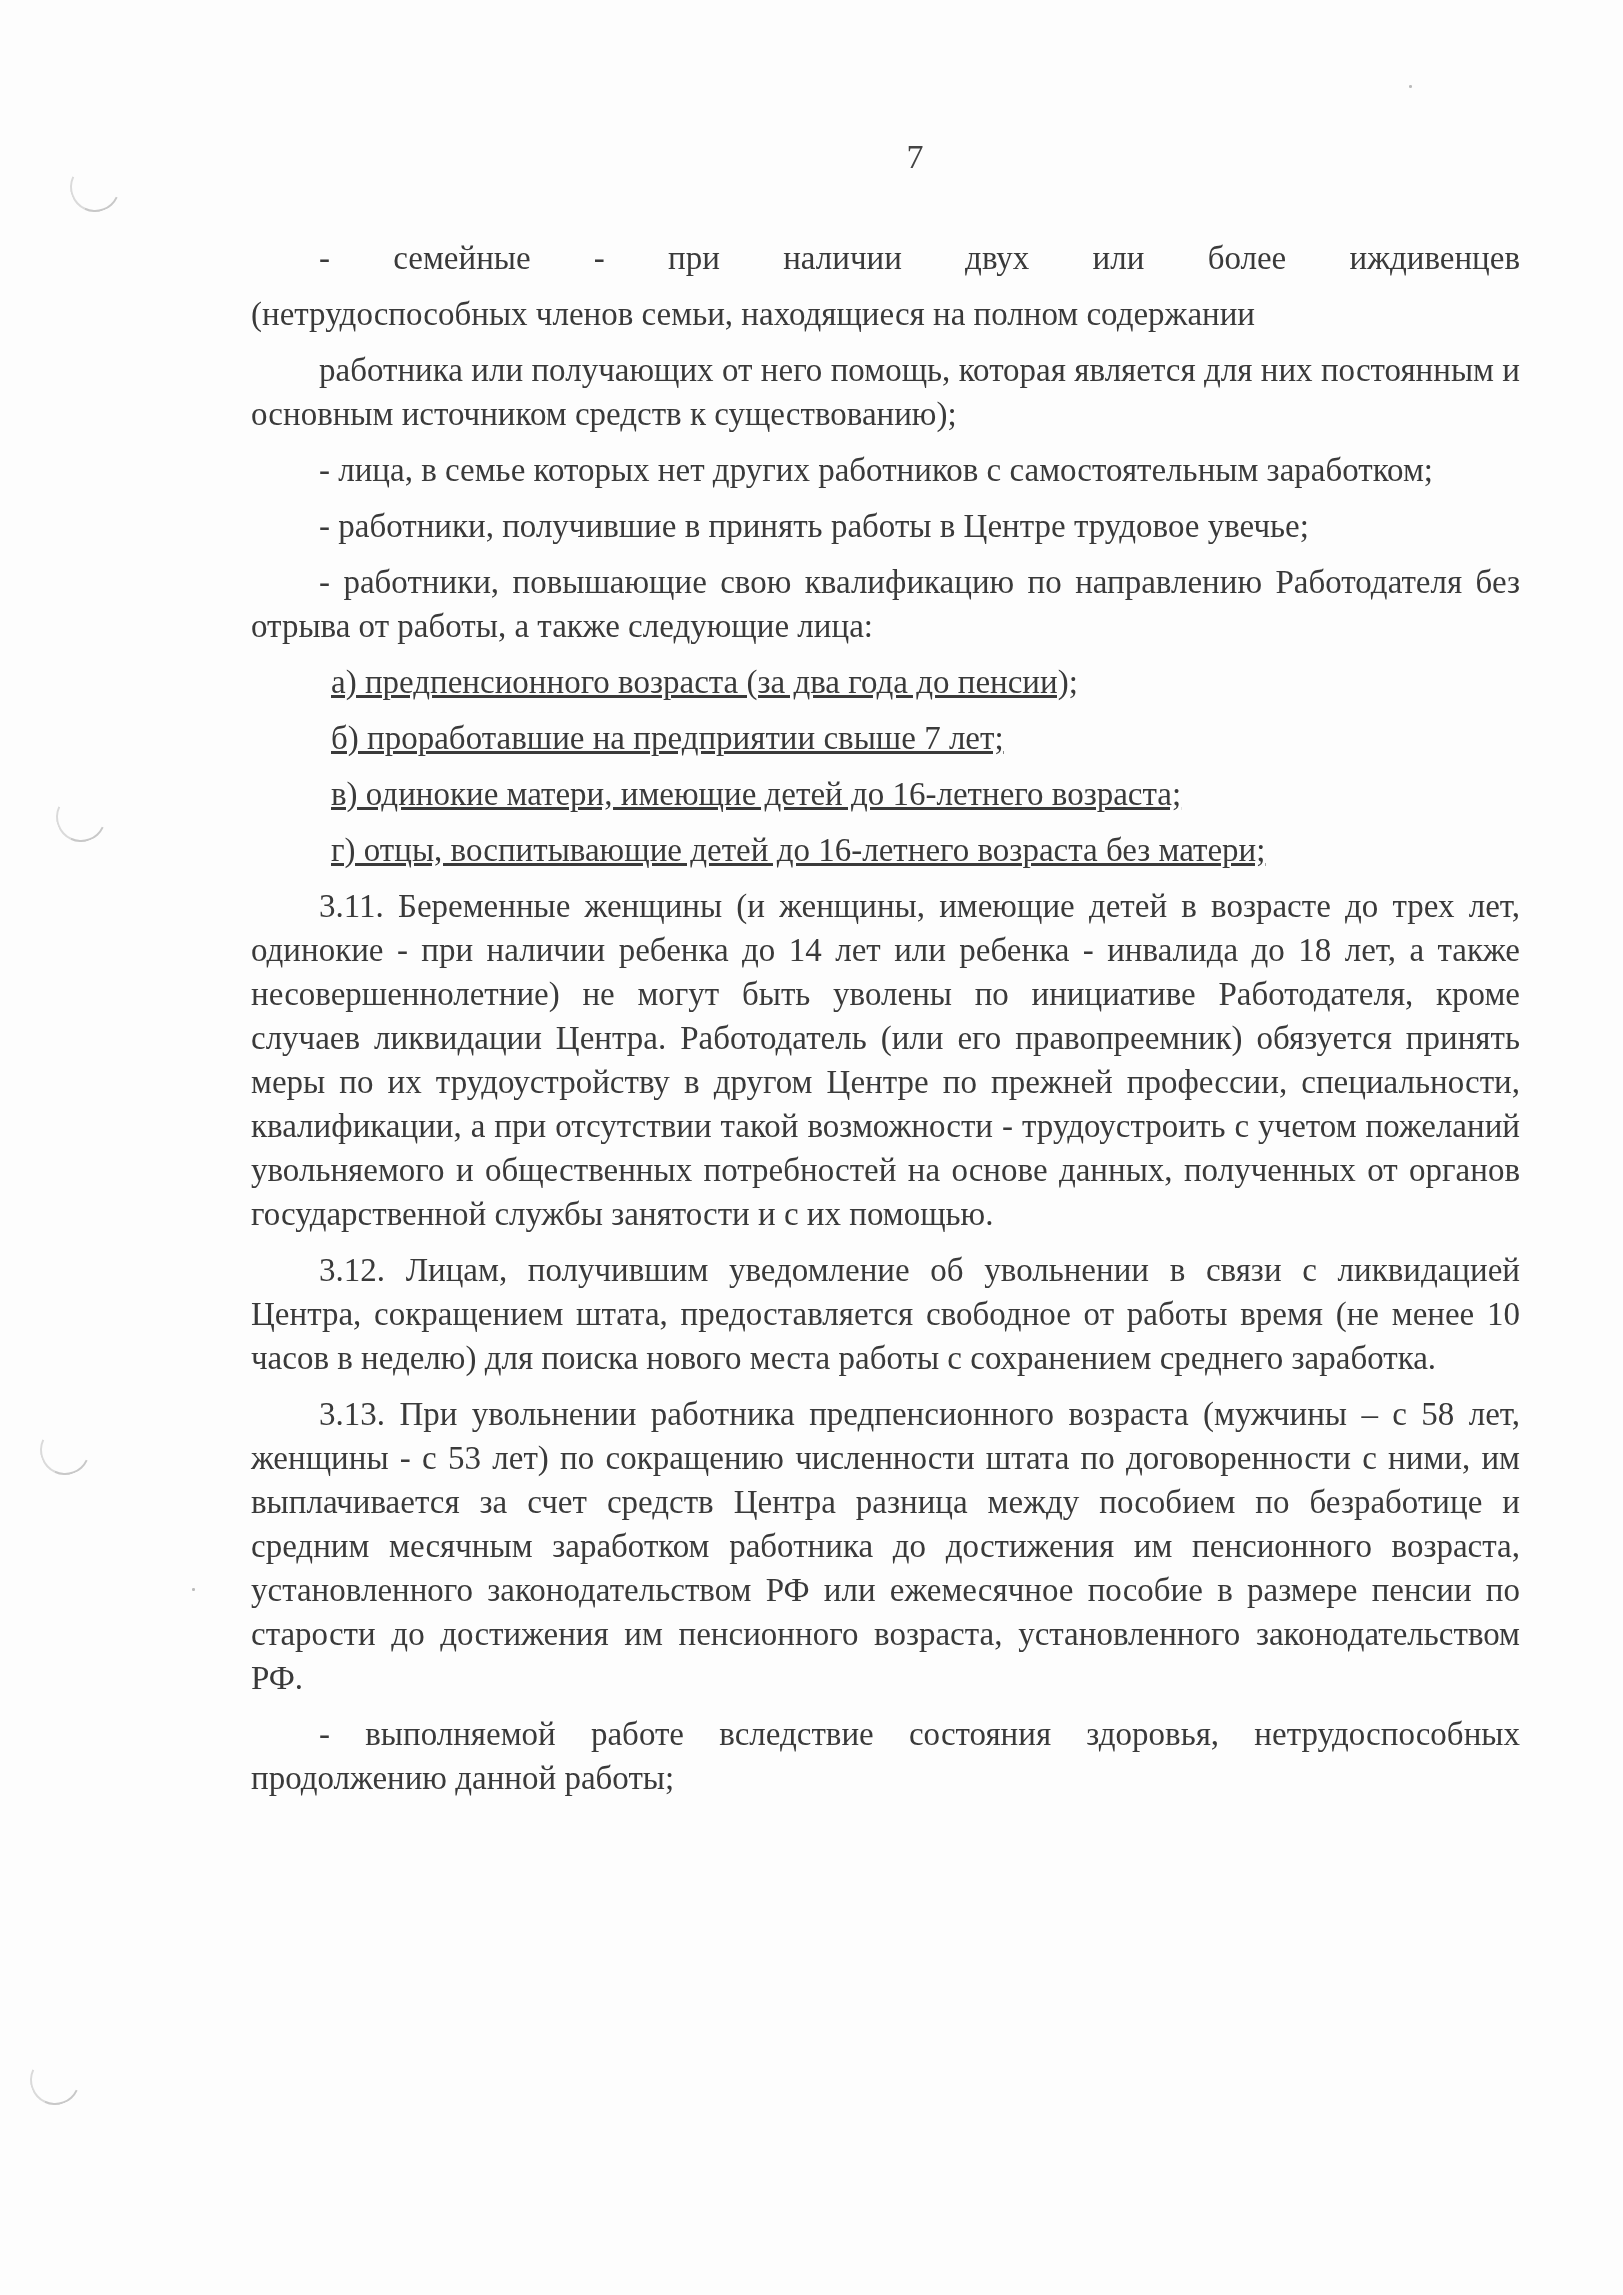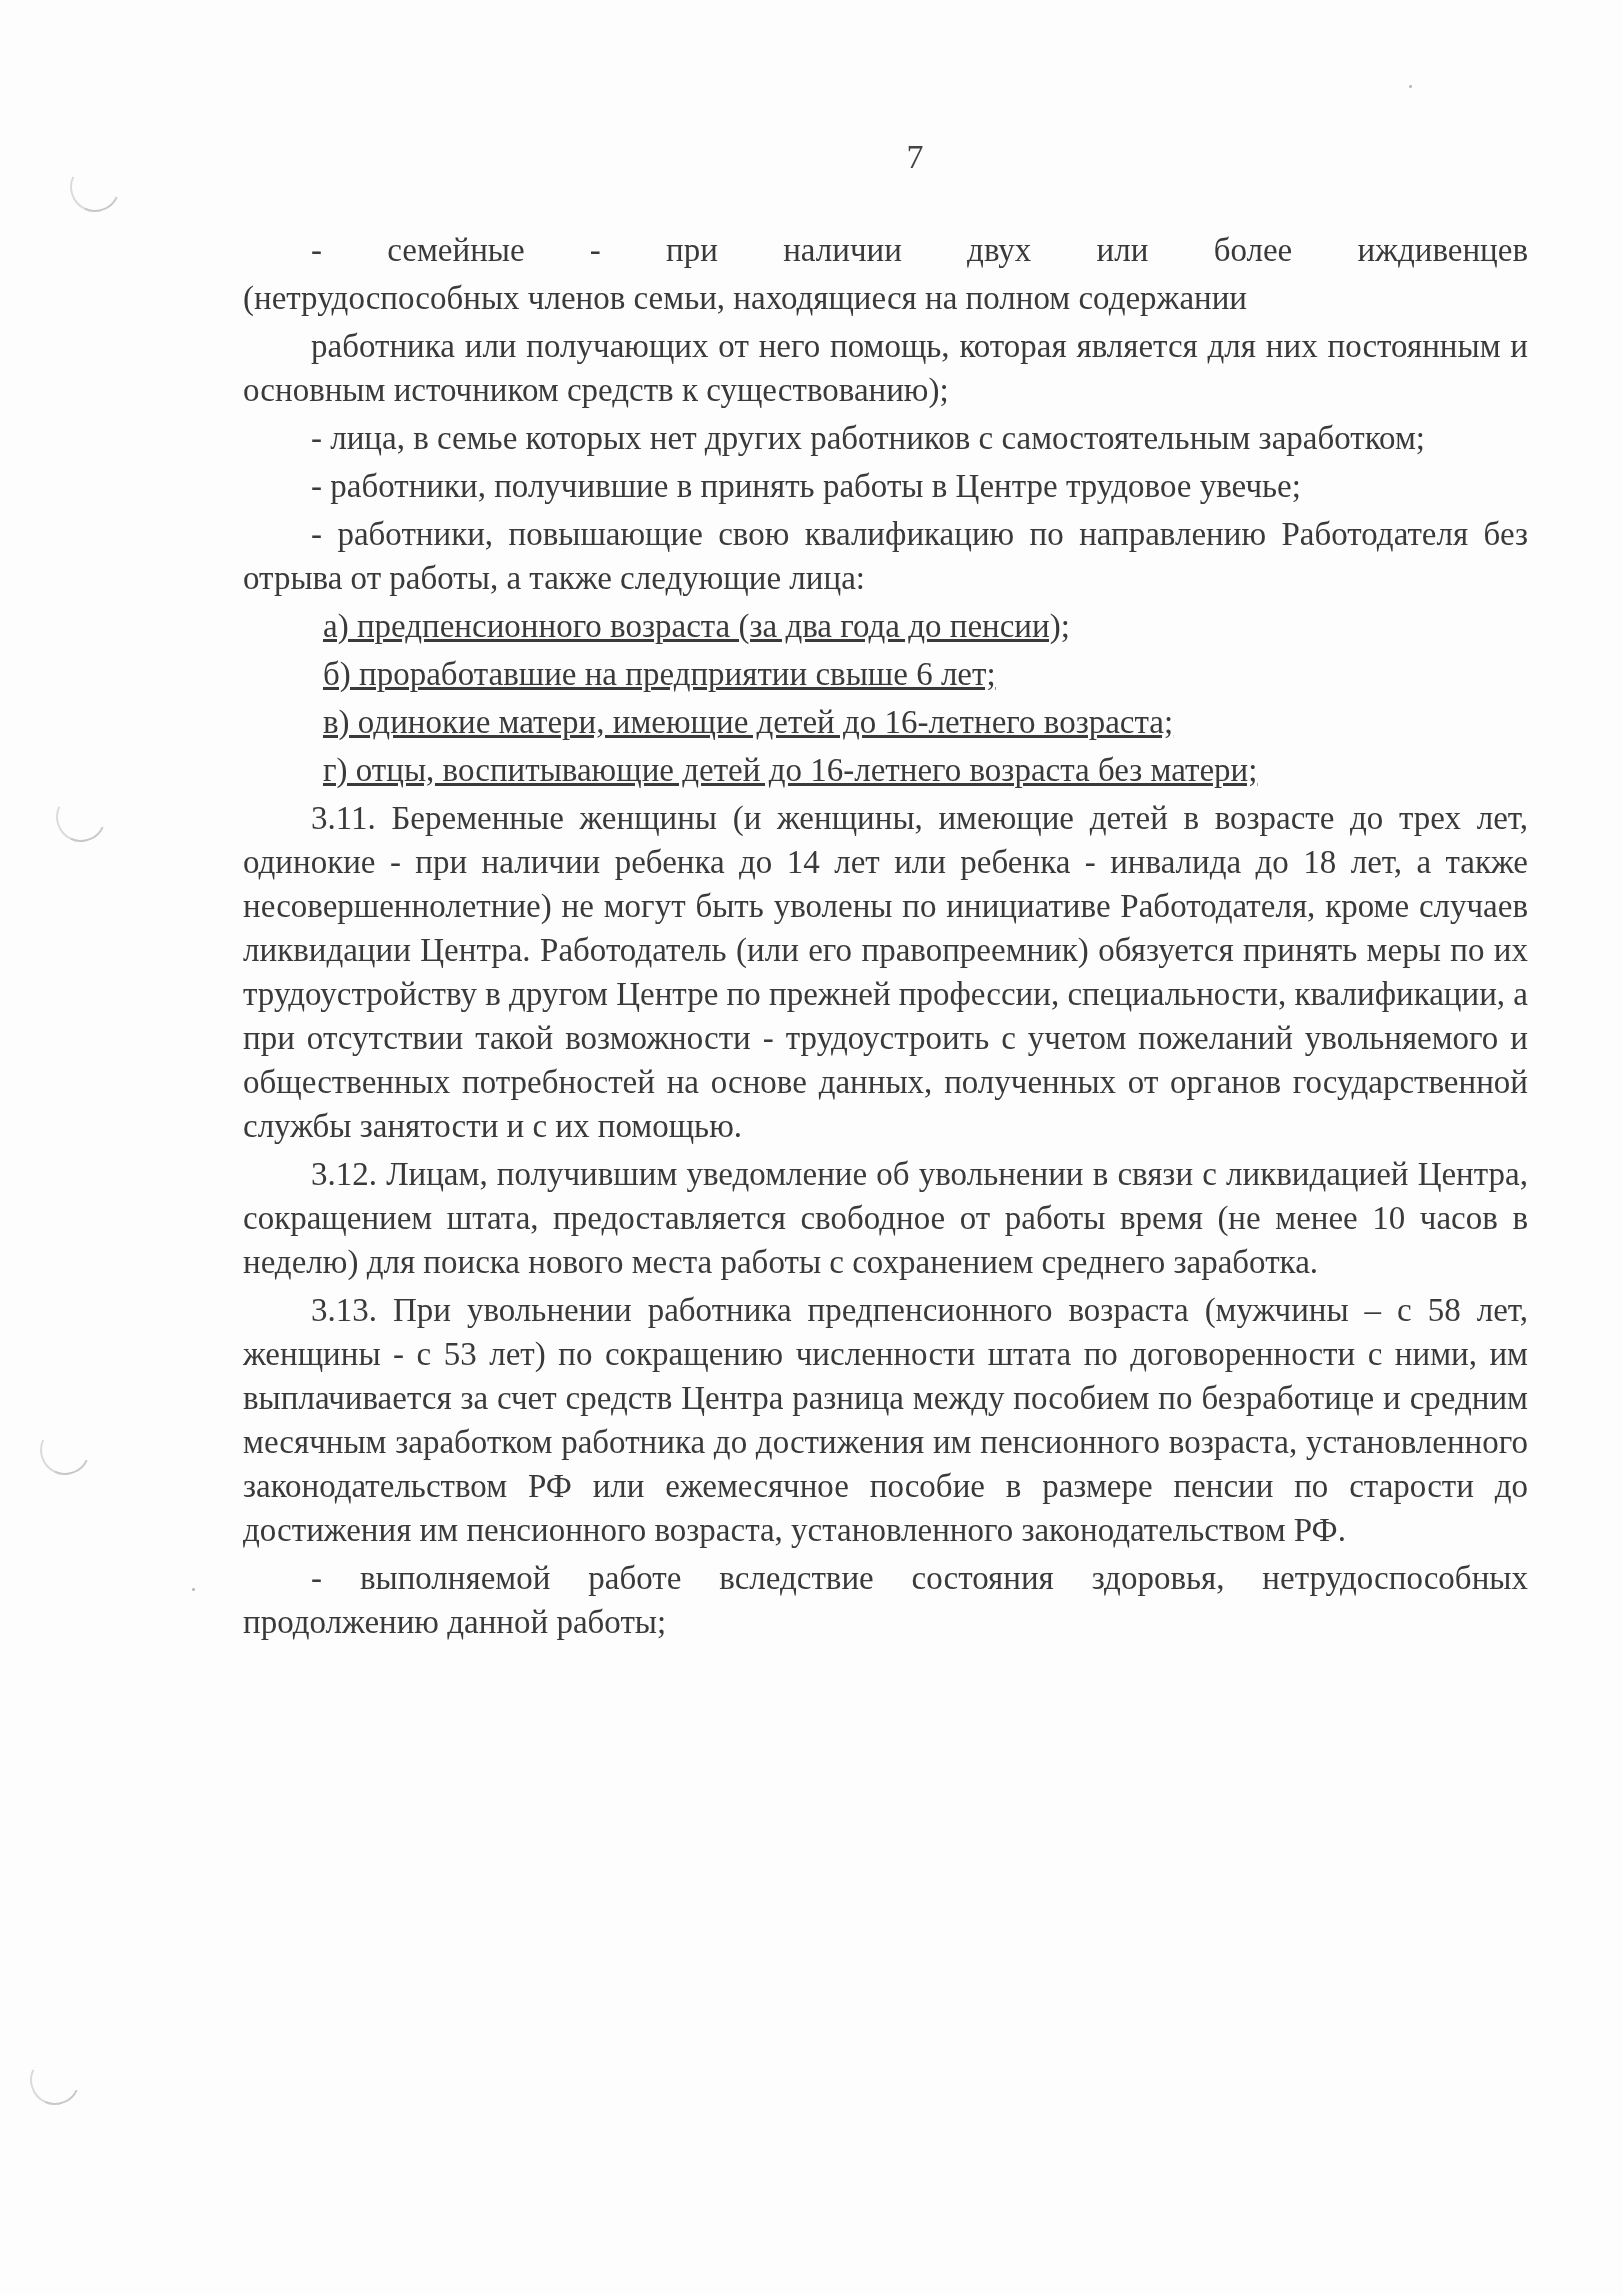--- a/index.html
+++ b/index.html
@@ -9,21 +9,21 @@
       color: #3a3a3a;
     }
     .page-number {
       position: absolute; top: 138px; left: 0; width: 1830px; text-align: center;
       font-size: 34px; color: #444;
     }
     .content {
       position: absolute; left: 239px; top: 224px; width: 1293px;
       font-size: 33px; line-height: 44px;
     }
-    .p { margin: 4px; text-align: justify; text-align-last: left; }
+    .p { margin: 12px; text-align: justify; text-align-last: left; }
     .indent { text-indent: 68px; }
     .sub { padding-left: 80px; text-align: left; text-decoration: underline; }
     .justify-full { text-align-last: justify; }
     .punch {
       position: absolute; width: 46px; height: 46px; border-radius: 50%;
       border: 2px solid transparent; border-bottom-color: #c8c8c8; border-left-color: #dadada;
       transform: rotate(-20deg);
     }
     .speck { position: absolute; width: 2.7px; height: 2.7px; background: #bbb; border-radius: 50%; }
   </style>
@@ -40,21 +40,21 @@
 <div class="page-number">7</div>
 
 <div class="content" id="doc-body">
     <p class="p indent justify-full">- семейные - при наличии двух или более иждивенцев</p>
     <p class="p ">(нетрудоспособных членов семьи, находящиеся на полном содержании</p>
     <p class="p indent">работника или получающих от него помощь, которая является для них постоянным и основным источником средств к существованию);</p>
     <p class="p indent">- лица, в семье которых нет других работников с самостоятельным заработком;</p>
     <p class="p indent">- работники, получившие в принять работы в Центре трудовое увечье;</p>
     <p class="p indent">- работники, повышающие свою квалификацию по направлению Работодателя без отрыва от работы, а также следующие лица:</p>
     <p class="p sub">а) предпенсионного возраста (за два года до пенсии);</p>
-    <p class="p sub">б) проработавшие на предприятии свыше 6 лет;</p>
+    <p class="p sub">б) проработавшие на предприятии свыше 7 лет;</p>
     <p class="p sub">в) одинокие матери, имеющие детей до 16-летнего возраста;</p>
     <p class="p sub">г) отцы, воспитывающие детей до 16-летнего возраста без матери;</p>
     <p class="p indent">3.11. Беременные женщины (и женщины, имеющие детей в возрасте до трех лет, одинокие - при наличии ребенка до 14 лет или ребенка - инвалида до 18 лет, а также несовершеннолетние) не могут быть уволены по инициативе Работодателя, кроме случаев ликвидации Центра. Работодатель (или его правопреемник) обязуется принять меры по их трудоустройству в другом Центре по прежней профессии, специальности, квалификации, а при отсутствии такой возможности - трудоустроить с учетом пожеланий увольняемого и общественных потребностей на основе данных, полученных от органов государственной службы занятости и с их помощью.</p>
     <p class="p indent">3.12. Лицам, получившим уведомление об увольнении в связи с ликвидацией Центра, сокращением штата, предоставляется свободное от работы время (не менее 10 часов в неделю) для поиска нового места работы с сохранением среднего заработка.</p>
     <p class="p indent">3.13. При увольнении работника предпенсионного возраста (мужчины – с 58 лет, женщины - с 53 лет) по сокращению численности штата по договоренности с ними, им выплачивается за счет средств Центра разница между пособием по безработице и средним месячным заработком работника до достижения им пенсионного возраста, установленного законодательством РФ или ежемесячное пособие в размере пенсии по старости до достижения им пенсионного возраста, установленного законодательством РФ.</p>
     <p class="p indent">- выполняемой работе вследствие состояния здоровья, нетрудоспособных продолжению данной работы;</p>
   </div>
 
 
 </body></html>

